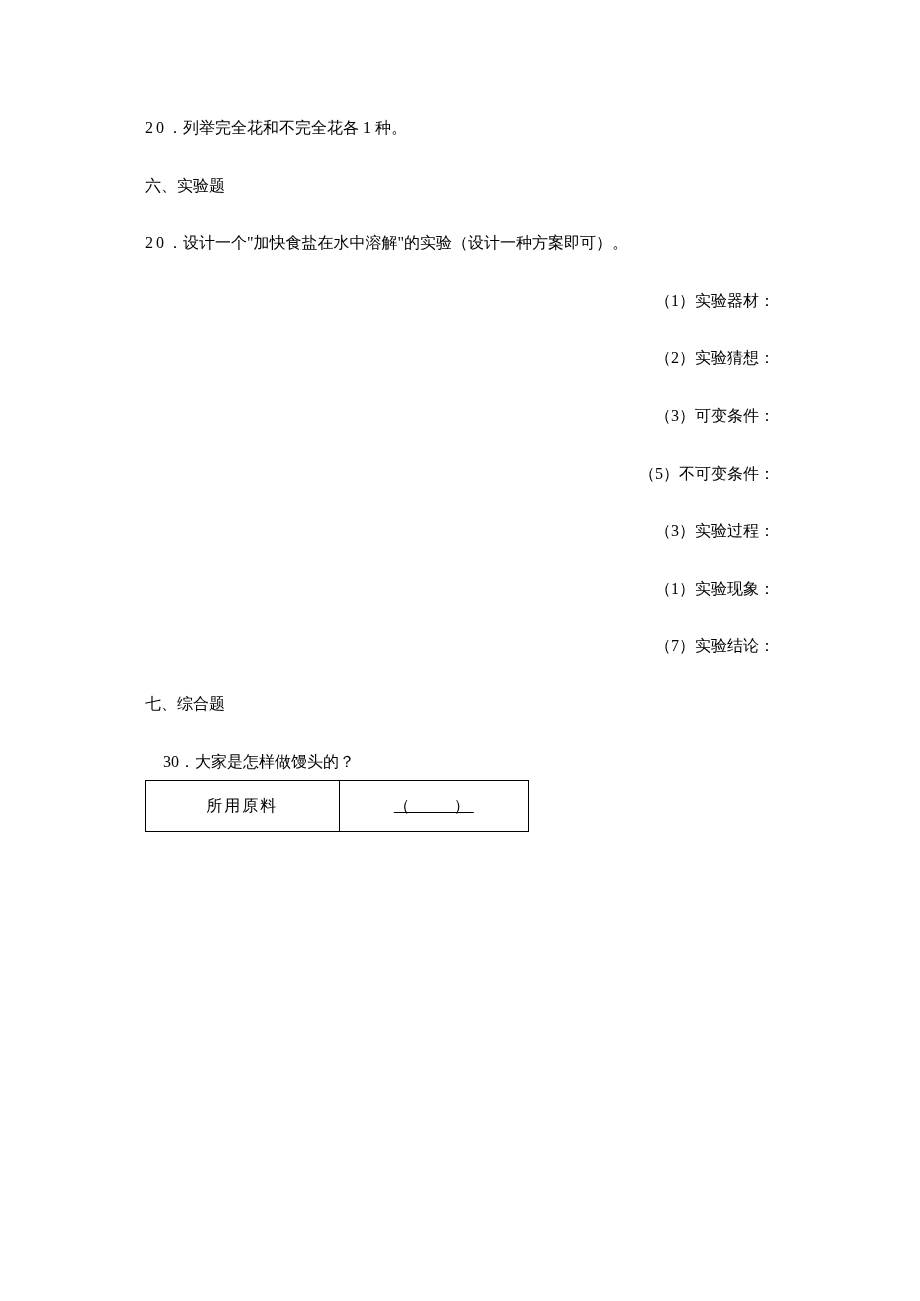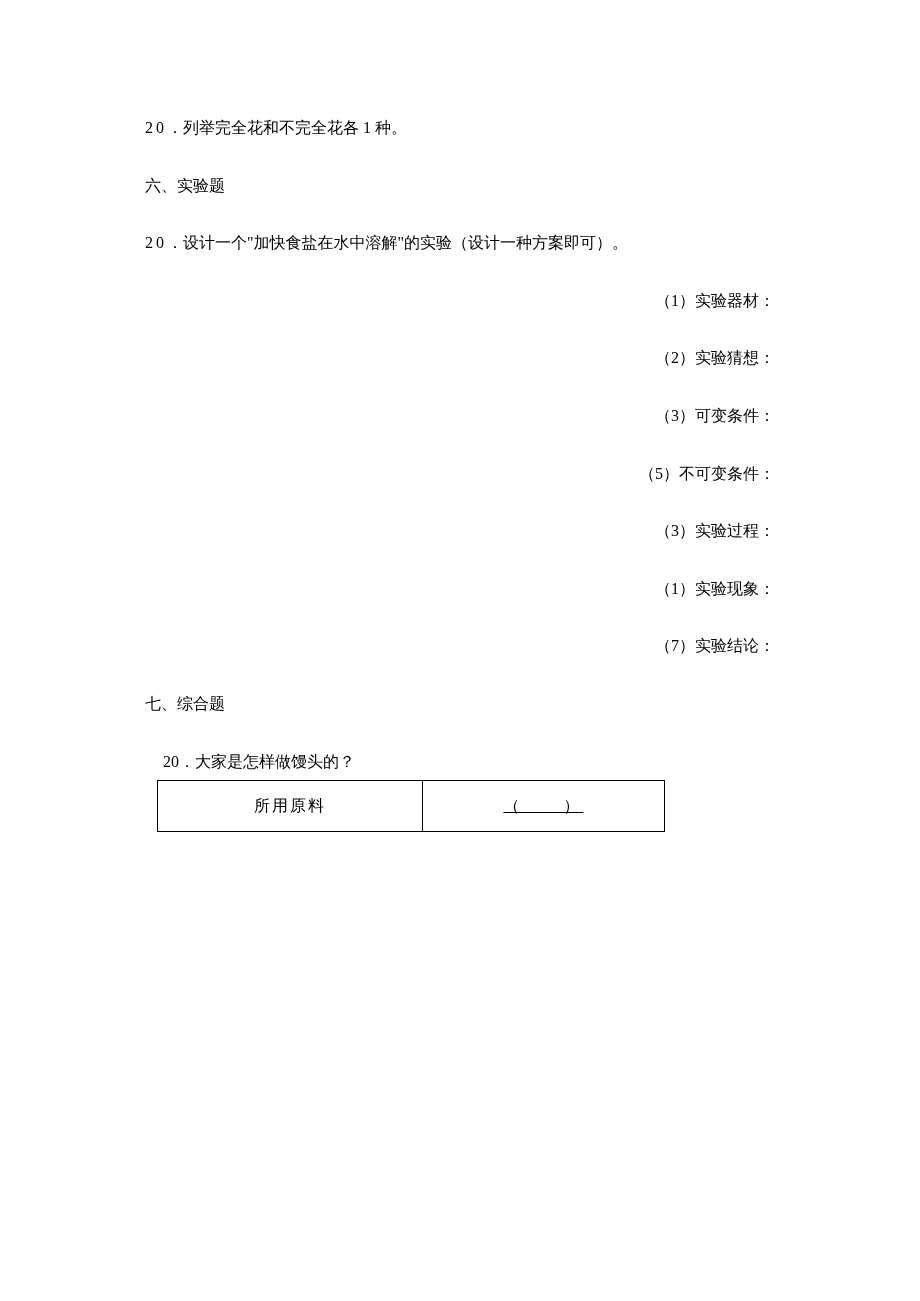--- a/index.html
+++ b/index.html
@@ -26,22 +26,22 @@
     }
     .section-heading {
       margin-bottom: 32px;
     }
     .q20-title {
       padding-left: 18px;
       margin-bottom: 6px;
     }
     table {
       border-collapse: collapse;
-      margin-left: 12px;
-      width: 508px;
+      margin-left: 0;
+      width: 384px;
     }
     td {
       border: 1px solid #000000;
       padding: 12px 0;
       text-align: center;
       vertical-align: middle;
     }
     td.col1 {
       width: 235px;
       letter-spacing: 2px;
@@ -76,21 +76,21 @@
 <div class="line indent1">（1）实验器材：</div>
 <div class="line indent1">（2）实验猜想：</div>
 <div class="line indent1">（3）可变条件：</div>
 <div class="line indent1">（5）不可变条件：</div>
 <div class="line indent1">（3）实验过程：</div>
 <div class="line indent1">（1）实验现象：</div>
 <div class="line indent1">（7）实验结论：</div>
 
 <div class="line section-heading">七、综合题</div>
 
-<div class="q20-title">20．大家是怎样做馒头的？</div>
+<div class="q20-title">30．大家是怎样做馒头的？</div>
 
 <table>
   <tbody>
       <tr>
     <td class="col1">所用原料</td>
     <td class="col2"><span class="blank-paren">（  ）</span></td>
   </tr>
 </tbody>
   </table>
 

